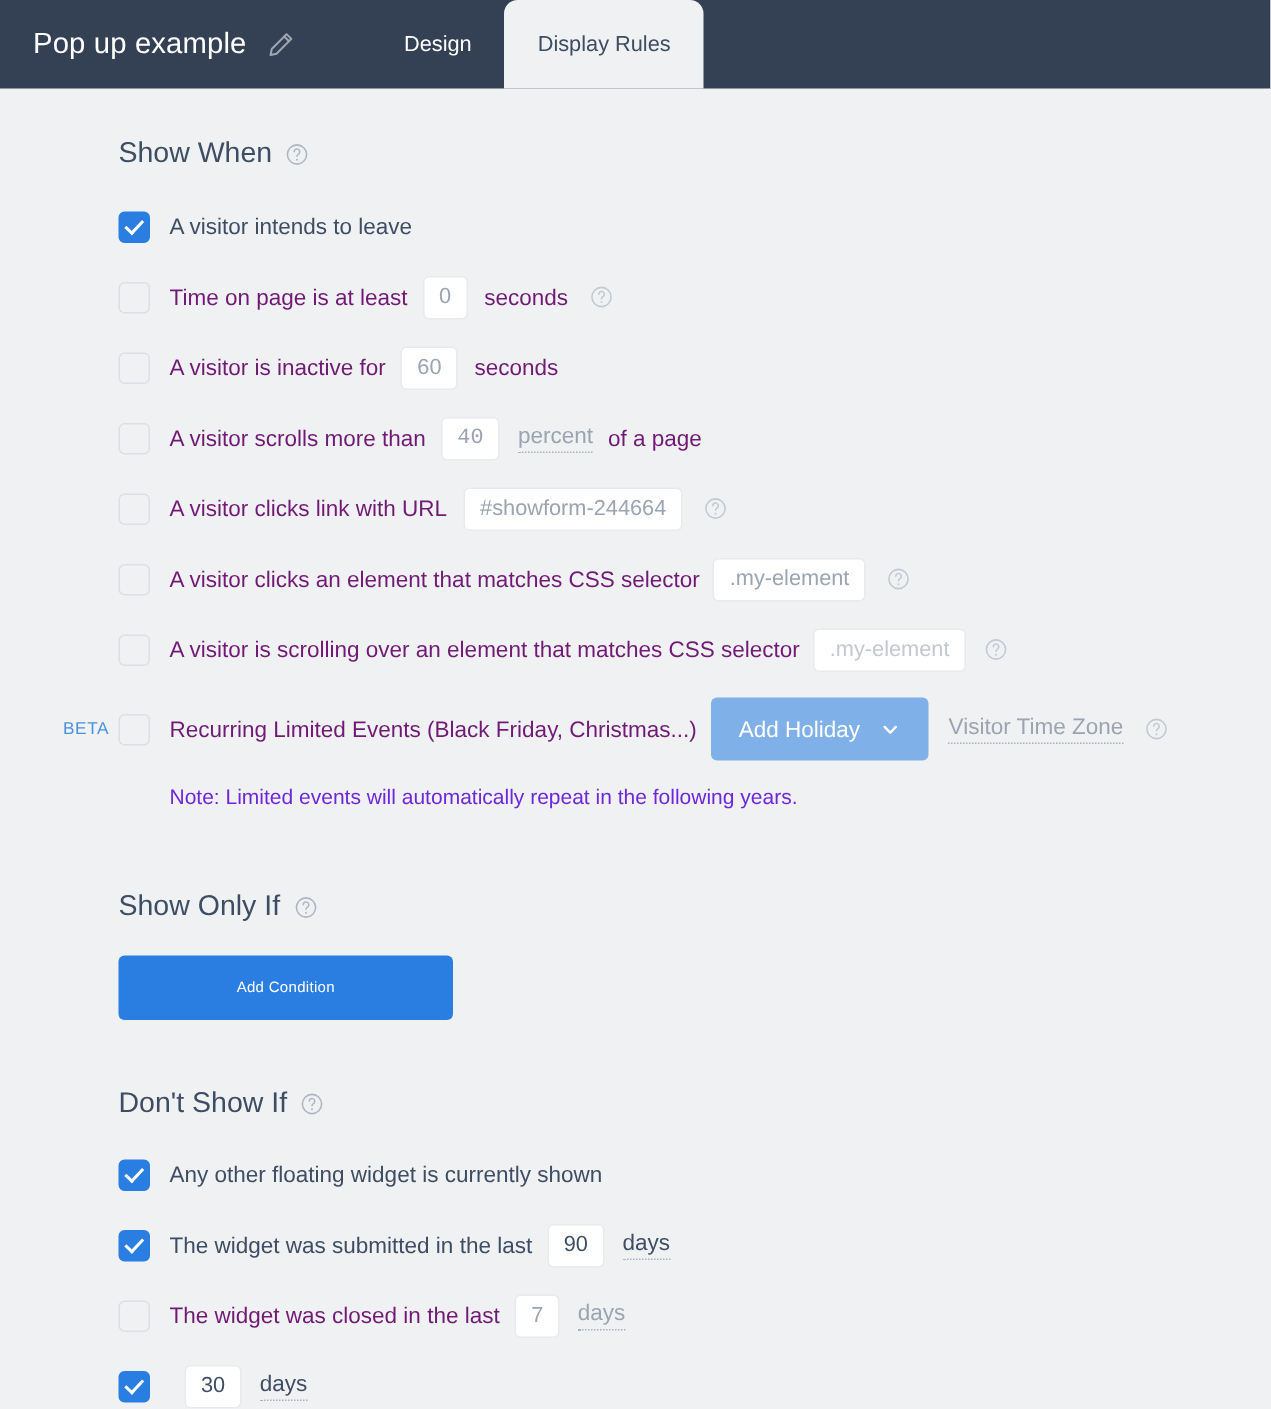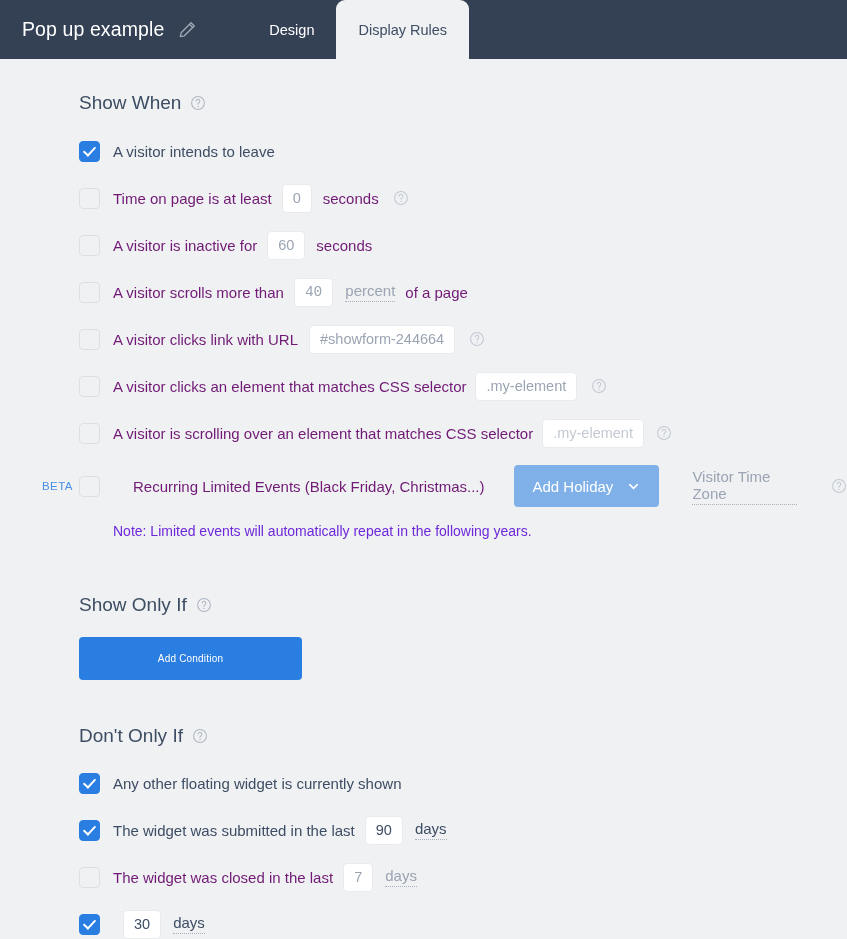--- a/index.html
+++ b/index.html
@@ -297,21 +297,21 @@
       <span class="txtbox val-ph" style="margin-left:9px;">.my-element</span>
       <span class="help" style="margin-left:12px;">
         <svg width="16" height="16" viewBox="0 0 20 20" fill="none" stroke="#c2c9d3" stroke-width="1.3">
           <circle cx="10" cy="10" r="8"></circle>
           <path d="M7.7 7.6a2.3 2.3 0 114.1 1.5c-.8.9-1.8 1.2-1.8 2.4" stroke-linecap="round"></path>
           <circle cx="10" cy="14.4" r=".85" fill="#c2c9d3" stroke="none"></circle>
         </svg>
       </span>
     </div>
 
-    <div class="rule-row" style="margin-top:17px;position:relative;gap:20px;">
+    <div class="rule-row" style="margin-top:17px;position:relative;">
       <span class="beta-tag">BETA</span>
       <span class="cb off"></span>
       <span class="lbl disabled">Recurring Limited Events (Black Friday, Christmas...)</span>
       <button class="btn-holiday" style="margin-left:10px;">
         <span>Add Holiday</span>
         <span style="display:flex;">
           <svg width="15" height="15" viewBox="0 0 20 20" fill="none" stroke="#ffffff" stroke-width="2.1" stroke-linecap="round" stroke-linejoin="round">
             <path d="M5 7.5l5 5 5-5"></path>
           </svg>
         </span>
@@ -338,21 +338,21 @@
           <path d="M7.7 7.6a2.3 2.3 0 114.1 1.5c-.8.9-1.8 1.2-1.8 2.4" stroke-linecap="round"></path>
           <circle cx="10" cy="14.4" r=".85" fill="#aeb6c2" stroke="none"></circle>
         </svg>
       </span>
     </div>
     <button class="btn-primary" style="margin-top:21px;">Add Condition</button>
   </div>
 
   <div class="section" style="margin-top:45px;">
     <div class="section-head">
-      <span class="section-title">Don't Only If</span>
+      <span class="section-title">Don't Show If</span>
       <span class="help">
         <svg width="16" height="16" viewBox="0 0 20 20" fill="none" stroke="#aeb6c2" stroke-width="1.3">
           <circle cx="10" cy="10" r="8"></circle>
           <path d="M7.7 7.6a2.3 2.3 0 114.1 1.5c-.8.9-1.8 1.2-1.8 2.4" stroke-linecap="round"></path>
           <circle cx="10" cy="14.4" r=".85" fill="#aeb6c2" stroke="none"></circle>
         </svg>
       </span>
     </div>
 
     <div class="rule-row" style="margin-top:21px;">

